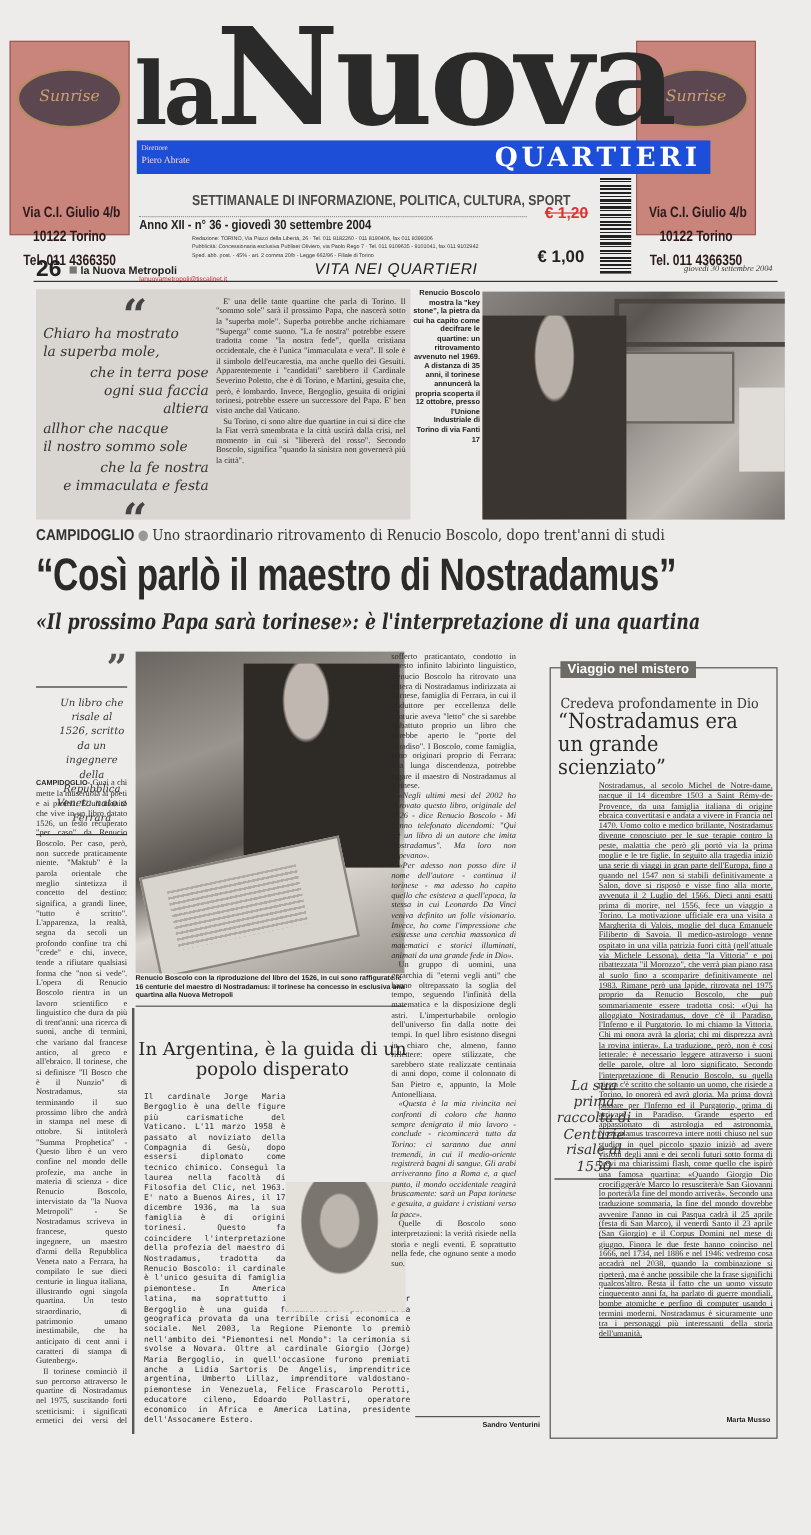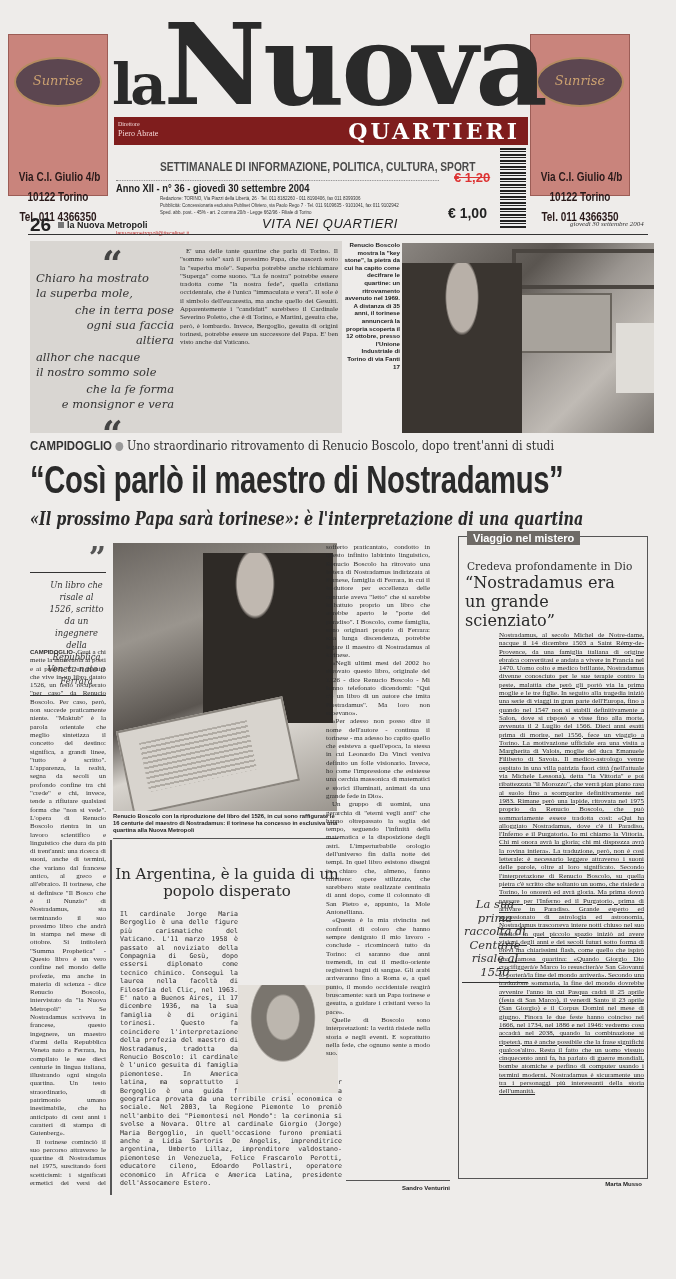--- a/index.html
+++ b/index.html
@@ -8,22 +8,22 @@
 
   
   .ad { position: absolute; top: 34px; width: 100px; height: 162px; background: #c9847c; border: 1px solid #9c5d56; text-align: center; }
   .ad.left { left: 8px; }
   .ad.right { left: 530px; }
   .ad .logo { margin: 22px auto 0; width: 88px; height: 50px; border-radius: 50%; background: #5c4650; border: 2px solid #b58c60; color: #caa070; font-family: "DejaVu Serif", serif; font-style: italic; font-size: 13px; line-height: 44px; }
   .ad .addr { margin-top: 60px; font-family: "Liberation Sans", sans-serif; font-weight: bold; font-size: 12.5px; line-height: 20px; color: #2a1a1a; transform: scaleX(0.8); }
   .ad .addr div { white-space: nowrap; }
 
   .mast-title { position: absolute; left: 112px; top: 0px; width: 420px; height: 130px; font-family: "DejaVu Serif", serif; font-weight: bold; font-size: 112px; letter-spacing: -3px; color: #2a2a2a; line-height: 130px; }
-  .mast-title .la { font-size: 56px; }
-  .metro-bar { position: absolute; left: 114px; top: 117px; width: 414px; height: 28px; background: #7f1d1d; }
+  .mast-title .la { font-size: 72px; }
+  .metro-bar { position: absolute; left: 114px; top: 117px; width: 478px; height: 28px; background: #1d4ed8; }
   .metro-bar .dir { position: absolute; left: 4px; top: 3px; font-family: "Liberation Serif", serif; font-size: 6px; color: #f4d8d8; line-height: 9px; }
   .metro-bar .dir b { display: block; font-size: 8px; font-weight: normal; }
   .metro-bar .metro { position: absolute; right: 8px; top: 0px; font-family: "DejaVu Serif", serif; font-weight: bold; font-size: 22px; letter-spacing: 3px; color: #fff; line-height: 28px; }
   .tagline { position: absolute; left: 160px; top: 160px; font-family: "Liberation Sans", sans-serif; font-weight: bold; font-size: 12px; color: #4a4a4a; transform: scaleX(0.85); transform-origin: left; white-space: nowrap; }
   .issue { position: absolute; left: 116px; top: 180px; font-family: "Liberation Sans", sans-serif; font-weight: bold; font-size: 11px; color: #222; transform: scaleX(0.85); transform-origin: left; white-space: nowrap; border-top: 1px dotted #888; padding-top: 1px; width: 380px; }
   .small-info { position: absolute; left: 160px; top: 195px; font-family: "Liberation Sans", sans-serif; font-size: 4.5px; color: #333; line-height: 7px; white-space: nowrap; }
   .web { position: absolute; left: 116px; top: 230px; font-family: "Liberation Sans", sans-serif; font-size: 5.5px; color: #c03030; }
   .price-old { position: absolute; left: 454px; top: 170px; font-family: "Liberation Sans", sans-serif; font-weight: bold; font-size: 13px; color: #333; }
   .price-old .x { color: #d33; text-decoration: line-through; }
   .price { position: absolute; left: 448px; top: 205px; font-family: "Liberation Sans", sans-serif; font-weight: bold; font-size: 14px; color: #222; }
@@ -81,25 +81,25 @@
   .card-box { position: absolute; left: 110px; top: 840px; width: 232px; height: 355px; border-left: 2px solid #555; }
   .card-label { position: absolute; left: 3px; top: 0; width: 224px; height: 20px; background: #6e6a66; color: #fff; font-family: "Liberation Sans", sans-serif; font-weight: bold; font-size: 11px; line-height: 20px; padding-left: 4px; white-space: nowrap; overflow: hidden; }
   .card-label span { display: inline-block; transform: scaleX(0.85); transform-origin: left; }
   .card-title { position: absolute; left: 3px; top: 26px; width: 224px; text-align: center; font-family: "DejaVu Serif", serif; font-size: 15px; line-height: 17px; color: #2a2a2a; }
   .card-body { position: absolute; left: 8px; top: 70px; width: 222px; font-family: "DejaVu Sans Mono", monospace; font-size: 6.6px; line-height: 8.4px; color: #2a2a2a; text-align: justify; }
   .card-body .wrap { float: right; width: 100px; height: 110px; margin: 48px 0 2px 4px; }
   .photo3 { position: absolute; left: 238px; top: 985px; width: 100px; height: 108px; background: radial-gradient(ellipse at 45% 30%, #bcb6ae 0 20%, #7a756e 22% 40%, #e4e0da 42% 100%); }
 
   
   .col-mid { position: absolute; left: 326px; top: 543px; width: 104px; height: 615px; overflow: hidden; }
-  .col-mid .it { }
+  .col-mid .it { font-style: italic; }
   .byline1 { position: absolute; left: 346px; top: 1180px; width: 104px; text-align: right; font-family: "Liberation Sans", sans-serif; font-weight: bold; font-size: 6px; border-top: 1px solid #555; padding-top: 4px; }
 
   
-  .mist-box { position: absolute; left: 458px; top: 536px; width: 190px; height: 643px; border: 1px solid #555; }
+  .mist-box { position: absolute; left: 458px; top: 556px; width: 190px; height: 643px; border: 1px solid #555; }
   .mist-label { position: absolute; left: 8px; top: -6px; background: #6e6a66; color: #fff; font-family: "Liberation Sans", sans-serif; font-weight: bold; font-size: 11px; padding: 1px 6px; white-space: nowrap; }
   .mist-kicker { position: absolute; left: 8px; top: 22px; font-family: "DejaVu Serif", serif; font-size: 11.5px; color: #333; white-space: nowrap; transform: scaleX(0.92); transform-origin: left; }
   .mist-title { position: absolute; left: 6px; top: 36px; width: 184px; font-family: "DejaVu Serif", serif; font-size: 17.5px; line-height: 19px; color: #2a2a2a; transform: scaleX(0.92); transform-origin: left; }
   .mist-body { position: absolute; left: 40px; top: 94px; width: 145px; height: 540px; overflow: hidden; text-decoration: underline; }
   .pullquote3 { position: absolute; left: 462px; top: 898px; width: 66px; font-family: "DejaVu Serif", serif; font-style: italic; font-size: 11.5px; line-height: 13.5px; text-align: center; color: #333; border-bottom: 1px solid #333; padding-bottom: 3px; }
   .byline2 { position: absolute; right: 34px; top: 1181px; font-family: "Liberation Sans", sans-serif; font-weight: bold; font-size: 6px; }
 </style>
 </head>
 <body>
 
@@ -147,26 +147,27 @@
 <div class="quote-panel">
   <div class="qmark top">“</div>
   <div class="quote-lines">
     <div>Chiaro ha mostrato</div>
     <div>la superba mole,</div>
     <div class="r gap">che in terra pose</div>
     <div class="r">ogni sua faccia</div>
     <div class="r">altiera</div>
     <div class="gap">allhor che nacque</div>
     <div>il nostro sommo sole</div>
-    <div class="r gap">che la fe forma</div>
-    <div class="r">e monsignor e vera</div>
+    <div class="r gap">che la fe nostra</div>
+    <div class="r">e immaculata e festa</div>
   </div>
   <div class="qmark bot">“</div>
   <div class="quote-body col-text">
     <p>E' una delle tante quartine che parla di Torino. Il "sommo sole" sarà il prossimo Papa, che nascerà sotto la "superba mole". Superba potrebbe anche richiamare "Superga" come suono. "La fe nostra" potrebbe essere tradotta come "la nostra fede", quella cristiana occidentale, che è l'unica "immaculata e vera". Il sole è il simbolo dell'eucarestia, ma anche quello dei Gesuiti. Apparentemente i "candidati" sarebbero il Cardinale Severino Poletto, che è di Torino, e Martini, gesuita che, però, è lombardo. Invece, Bergoglio, gesuita di origini torinesi, potrebbe essere un successore del Papa. E' ben visto anche dal Vaticano.</p>
+    <p>Su Torino, ci sono altre due quartine in cui si dice che la Fiat verrà smembrata e la città uscirà dalla crisi, nel momento in cui si "libererà del rosso". Secondo Boscolo, significa "quando la sinistra non governerà più la città".</p>
   </div>
 </div>
 
 <div class="photo-cap1">Renucio Boscolo mostra la "key stone", la pietra da cui ha capito come decifrare le quartine: un ritrovamento avvenuto nel 1969. A distanza di 35 anni, il torinese annuncerà la propria scoperta il 12 ottobre, presso l'Unione Industriale di Torino di via Fanti 17</div>
 <div class="photo1">
   <div class="frame"></div>
   <div class="plaque"></div>
   <div class="man"></div>
   <div class="white"></div>
 </div>

